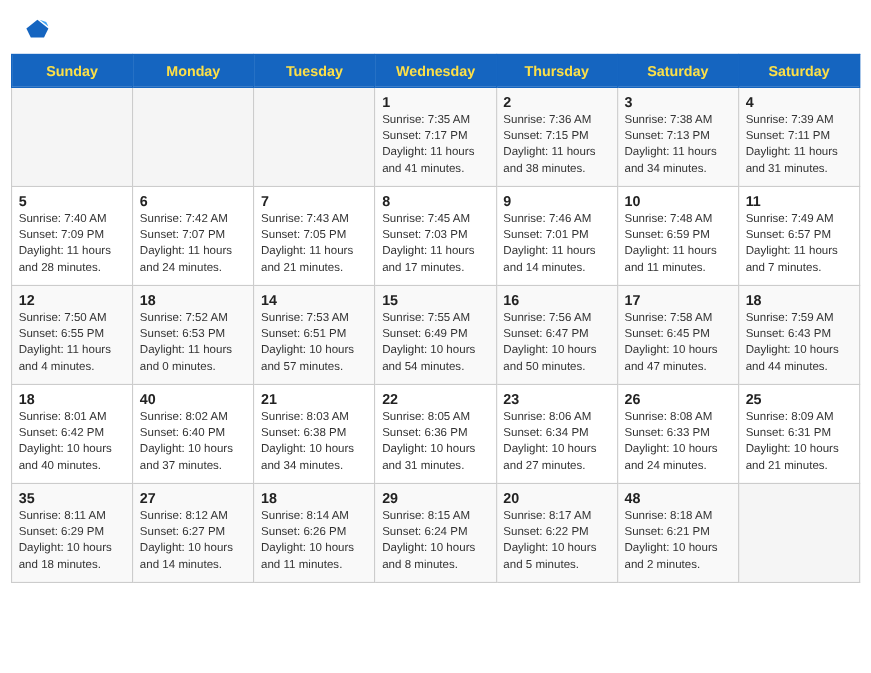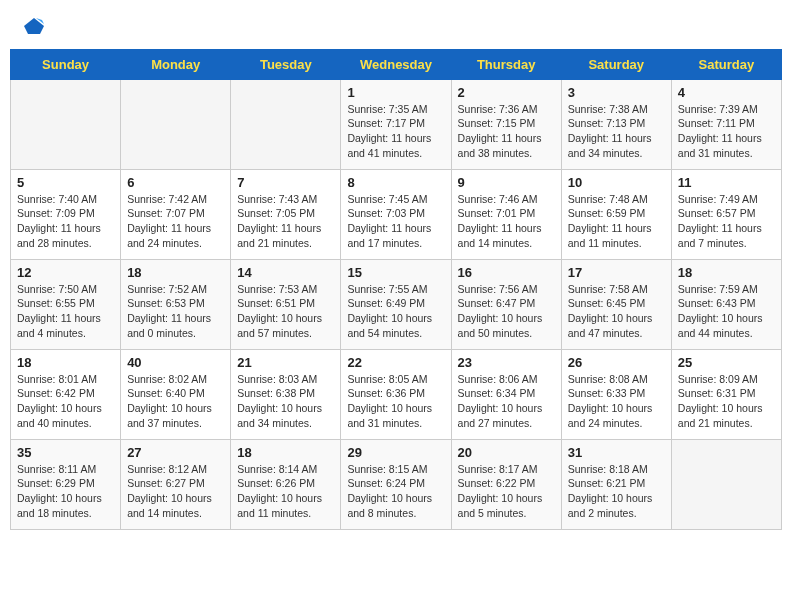--- a/index.html
+++ b/index.html
@@ -259,20 +259,20 @@
           </td>
           <td>
             <span class="day-number">29</span>
             <div class="day-info">Sunrise: 8:15 AM<br>Sunset: 6:24 PM<br>Daylight: 10 hours and 8 minutes.</div>
           </td>
           <td>
             <span class="day-number">20</span>
             <div class="day-info">Sunrise: 8:17 AM<br>Sunset: 6:22 PM<br>Daylight: 10 hours and 5 minutes.</div>
           </td>
           <td>
-            <span class="day-number">31</span>
+            <span class="day-number">48</span>
             <div class="day-info">Sunrise: 8:18 AM<br>Sunset: 6:21 PM<br>Daylight: 10 hours and 2 minutes.</div>
           </td>
           <td class="empty"></td>
         </tr>
       </tbody>
   </table>
 </div>
 
 </body></html>

